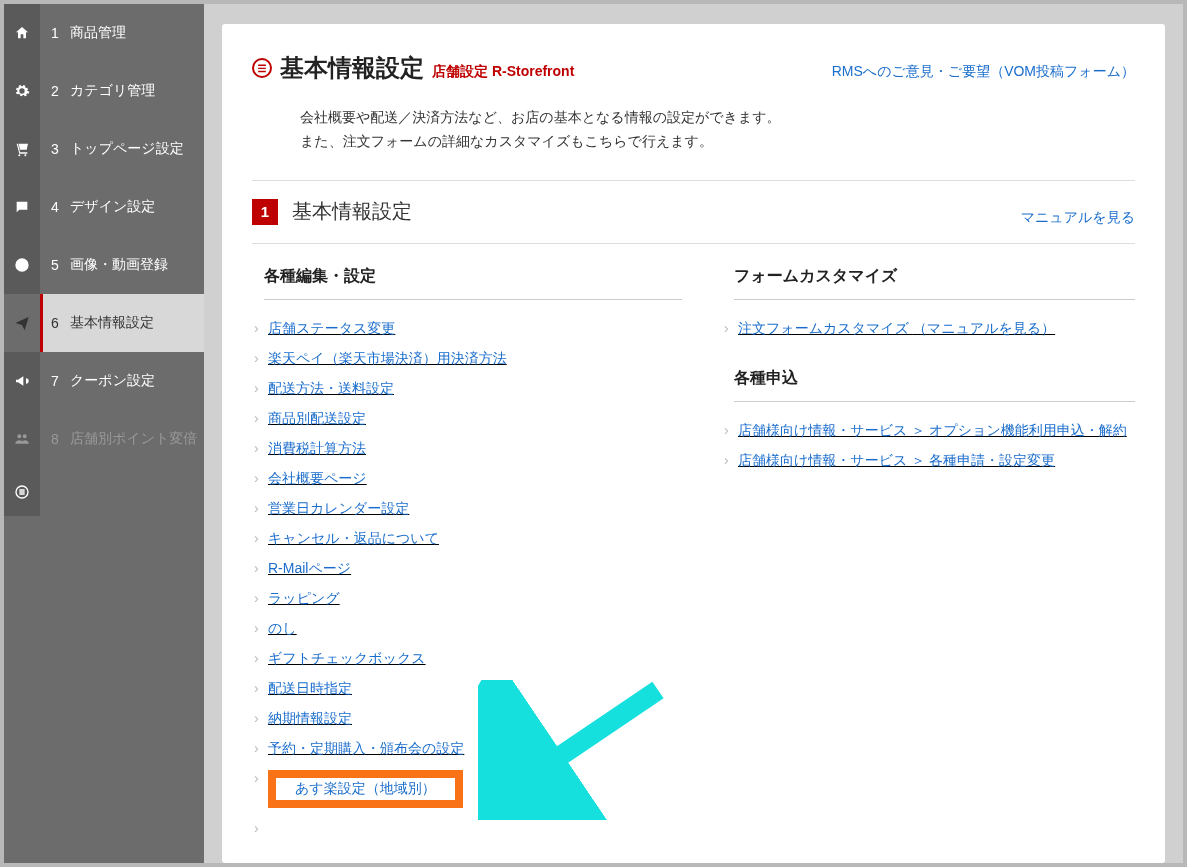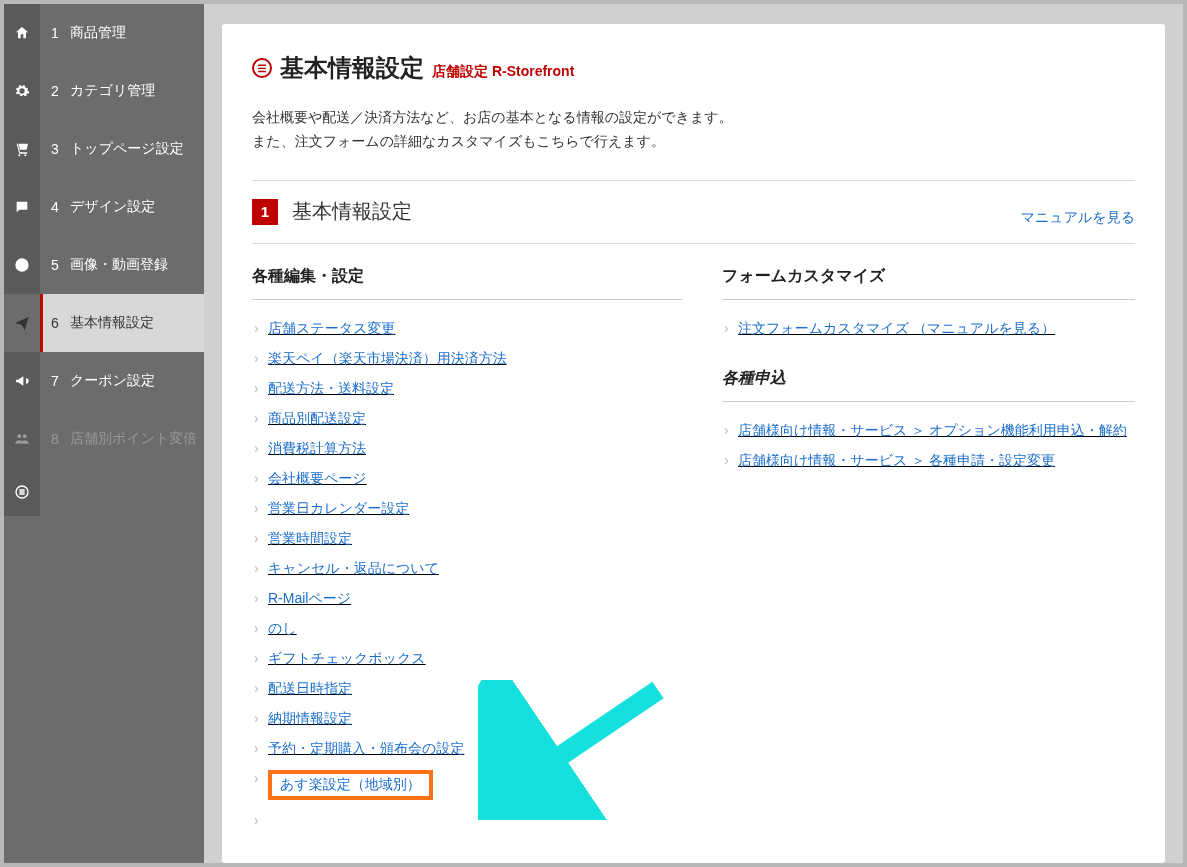--- a/index.html
+++ b/index.html
@@ -85,21 +85,21 @@
 .header-row { display: flex; align-items: baseline; justify-content: space-between; }
 .title-group { display: flex; align-items: baseline; gap: 8px; }
 .title-icon {
   width: 20px; height: 20px; border: 2px solid #bf0000; border-radius: 50%;
   display: inline-flex; align-items: center; justify-content: center;
   color: #bf0000; font-size: 10px; font-weight: bold; align-self: center;
 }
 .page-title { font-size: 24px; font-weight: bold; color: #222; }
 .subtitle { font-size: 14px; color: #bf0000; font-weight: bold; }
 .header-link { font-size: 14px; color: #1a6dcc; text-decoration: none; }
-.desc { margin-top: 22px; font-size: 14px; color: #333; line-height: 1.7; }
+.desc { margin-top: 22px; font-size: 14px; color: #333; line-height: 1.7; margin-left: 48px; }
 
 .section-header {
   margin-top: 26px;
   border-top: 1px solid #ddd;
   border-bottom: 1px solid #ddd;
   padding: 16px 0;
   display: flex;
   justify-content: space-between;
   align-items: center;
 }
@@ -110,43 +110,43 @@
   font-size: 15px;
 }
 .section-title { font-size: 20px; color: #333; }
 .manual-link { font-size: 14px; color: #1a6dcc; text-decoration: none; margin-top: 12px; }
 
 .columns { display: flex; gap: 40px; margin-top: 22px; }
 .col-left { width: 430px; }
 .col-right { flex: 1; }
 .subhead {
   font-size: 16px; font-weight: bold; color: #222;
-  padding-bottom: 12px; border-bottom: 1px solid #ccc; margin-bottom: 14px;
-}
-.subhead.mt { margin-top: 24px; font-style: italic; }
+  padding-bottom: 12px; border-bottom: 1px solid #ccc; margin-bottom: 14px; margin-left: 12px;
+}
+.subhead.mt { margin-top: 24px; }
 .linklist { list-style: none; }
 .linklist li {
   padding: 6px 0 6px 16px;
   font-size: 14px;
   position: relative;
   text-decoration: underline;
 }
 .linklist li::before {
   content: "›";
   position: absolute;
   left: 2px;
   color: #bbb;
   font-size: 14px;
 }
 .linklist a { color: #1a6dcc; text-decoration: none; }
 .sublink-note { color: #1a6dcc; }
 
 .highlight-box {
-  border: 4px solid #f97316;
-  padding: 2px 8px;
+  border: 8px solid #f97316;
+  padding: 2px 19px;
   display: inline-block;
 }
 
 .arrow-annotation {
   position: absolute;
   left: 478px;
   top: 680px;
   pointer-events: none;
 }
 </style>
@@ -236,20 +236,21 @@
   </div>
 
   <div class="main">
     <div class="panel">
       <div class="header-row">
         <div class="title-group">
           <span class="title-icon">☰</span>
           <span class="page-title">基本情報設定</span>
           <span class="subtitle">店舗設定 R-Storefront</span>
         </div>
+        <a href="#" class="header-link">RMSへのご意見・ご要望（VOM投稿フォーム）</a>
       </div>
       <div class="desc">
         <div>会社概要や配送／決済方法など、お店の基本となる情報の設定ができます。</div>
         <div>また、注文フォームの詳細なカスタマイズもこちらで行えます。</div>
       </div>
 
       <div class="section-header">
         <div class="section-title-group">
           <span class="badge">1</span>
           <span class="section-title">基本情報設定</span>
@@ -261,23 +262,23 @@
         <div class="col-left">
           <div class="subhead">各種編集・設定</div>
           <ul class="linklist">
             <li><a href="#">店舗ステータス変更</a></li>
             <li><a href="#">楽天ペイ（楽天市場決済）用決済方法</a></li>
             <li><a href="#">配送方法・送料設定</a></li>
             <li><a href="#">商品別配送設定</a></li>
             <li><a href="#">消費税計算方法</a></li>
             <li><a href="#">会社概要ページ</a></li>
             <li><a href="#">営業日カレンダー設定</a></li>
-            <li><a href="#">営業時間設定</a></li>
             <li><a href="#">キャンセル・返品について</a></li>
             <li><a href="#">R-Mailページ</a></li>
+            <li><a href="#">ラッピング</a></li>
             <li><a href="#">のし</a></li>
             <li><a href="#">ギフトチェックボックス</a></li>
             <li><a href="#">配送日時指定</a></li>
             <li><a href="#">納期情報設定</a></li>
             <li><a href="#">予約・定期購入・頒布会の設定</a></li>
             <li><span class="highlight-box"><a href="#">あす楽設定（地域別）</a></span></li>
             <li></li>
 
           </ul>
         </div>

